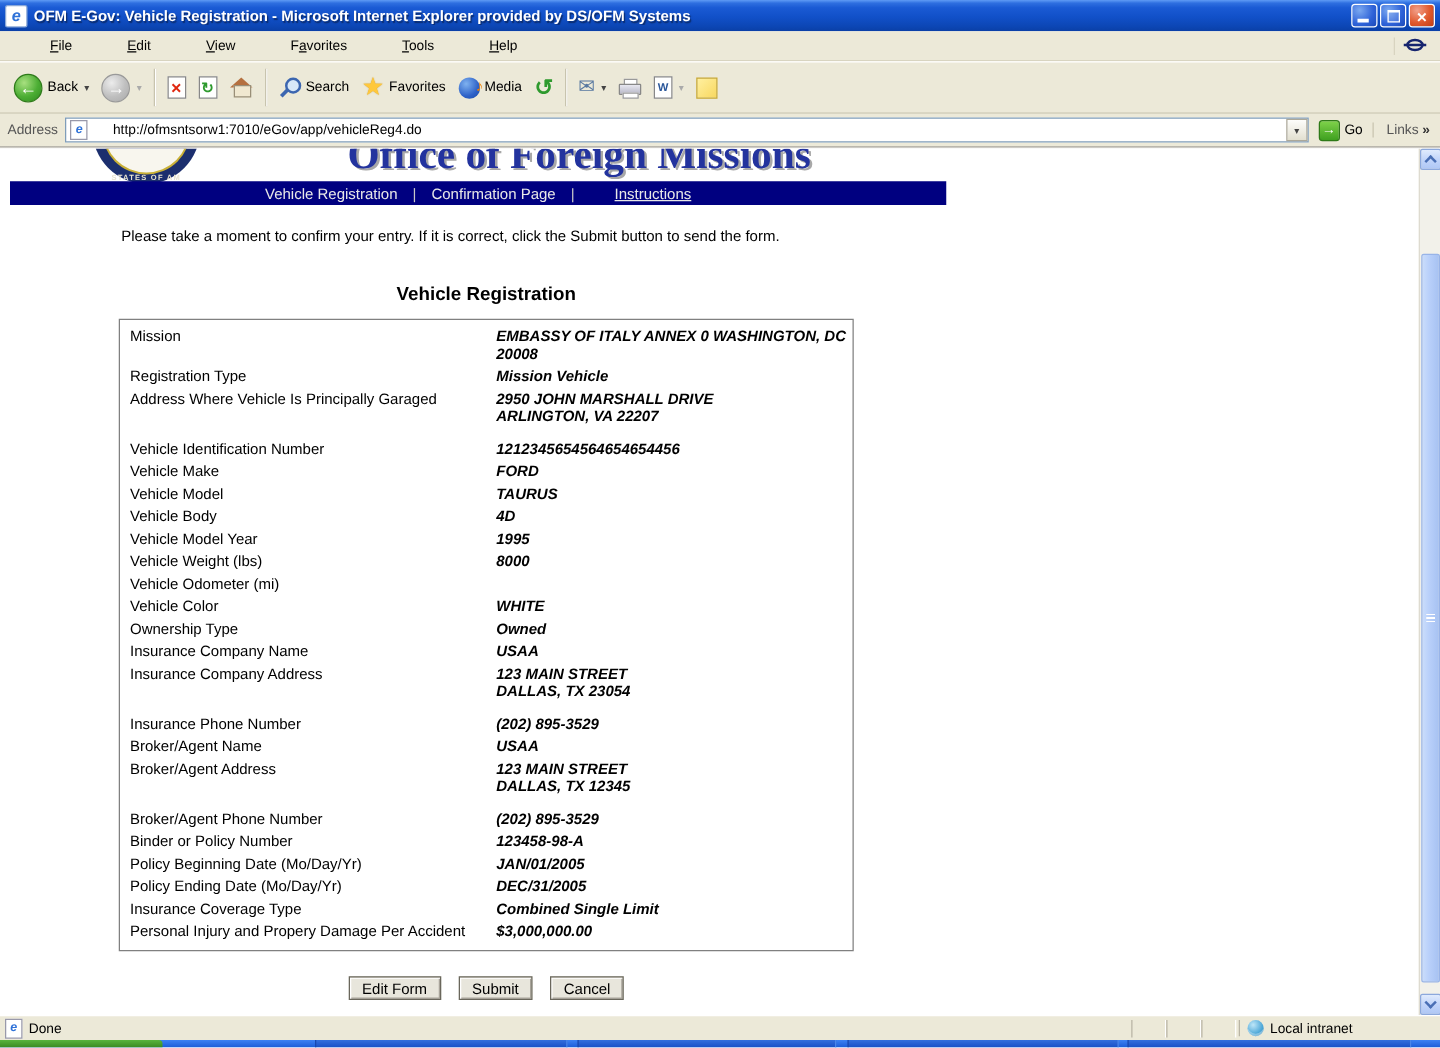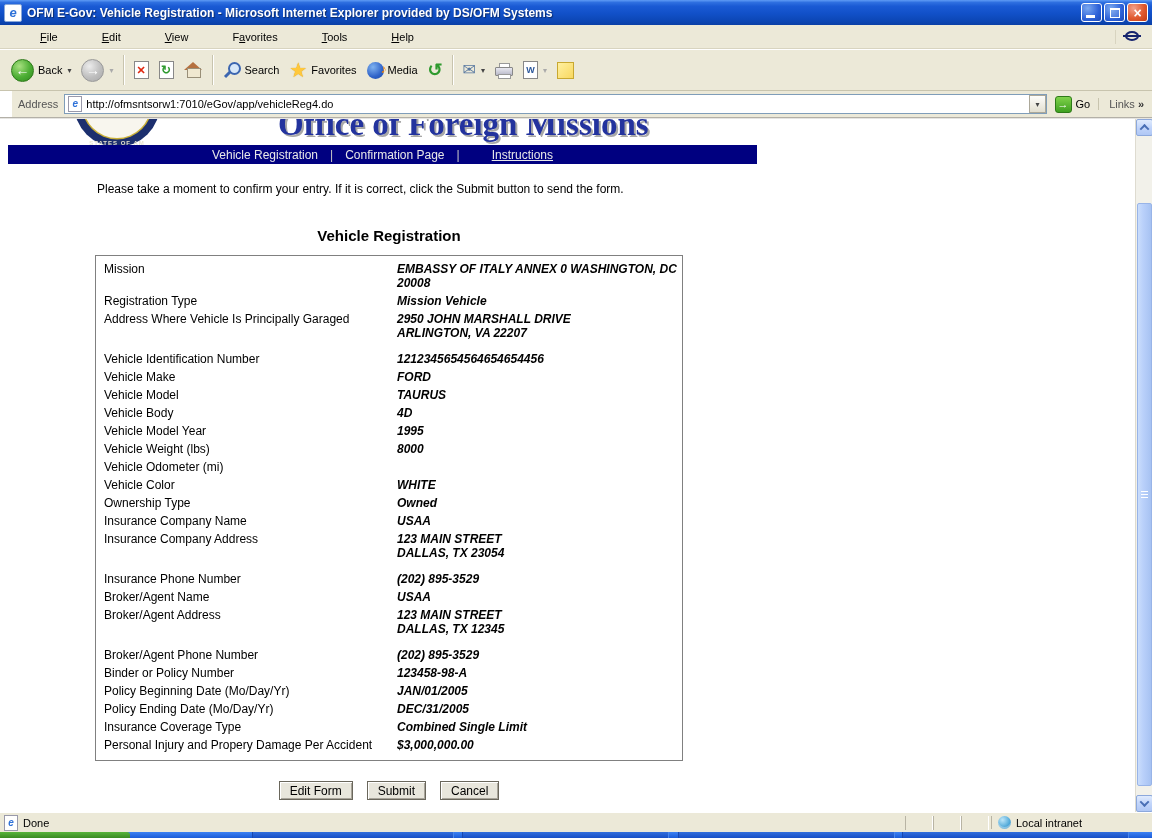--- a/index.html
+++ b/index.html
@@ -61,28 +61,28 @@
   .icon-media .note { position:absolute; right:-3px; top:0; color:#f08000; font-weight:bold; font-size:12px; }
   .icon-history { color:#2e9a2e; font-size:18px; font-weight:bold; line-height:16px; }
   .icon-mail { color:#5878a0; font-size:16px; line-height:16px; }
   .icon-print { width:18px; height:15px; position:relative; }
   .pr-paper { position:absolute; top:0; left:4px; width:9px; height:4px; background:#fff; border:1px solid #999; }
   .pr-body { position:absolute; top:4px; left:0; width:16px; height:7px; background:linear-gradient(#e8e8f0,#b8b8c8); border:1px solid #888; border-radius:1px; }
   .pr-out { position:absolute; top:11px; left:3px; width:11px; height:3px; background:#fff; border:1px solid #999; }
   .icon-word { width:13px; height:16px; background:#fff; border:1px solid #888; display:flex; align-items:center; justify-content:center; font-size:9px; font-weight:bold; color:#2b579a; }
   .icon-note { width:15px; height:15px; background:linear-gradient(135deg,#fff0a0,#f8d860); border:1px solid #c8a830; }
   
-  .addressbar { position:absolute; top:91px; left:12px; right:0; height:26px; background:#ece9d8;
+  .addressbar { position:absolute; top:91px; left:0; right:0; height:26px; background:#ece9d8;
     display:flex; align-items:center; padding:0 6px; box-sizing:border-box; font-size:11px; }
   .addr-label { color:#555; margin-right:6px; }
   .addr-input { flex:1; height:20px; background:#fff; border:1px solid #7f9db9; display:flex; align-items:center;
     padding-left:3px; box-sizing:border-box; position:relative; }
   .ie-page-icon { width:12px; height:14px; background:#fff; border:1px solid #99a; display:flex; align-items:center;
     justify-content:center; font-style:italic; font-weight:bold; color:#2f72d8; font-size:10px; line-height:10px; flex:none; }
-  .addr-url { margin-left:4px; color:#000; white-space:nowrap; overflow:hidden; flex:1; }
+  .addr-url { margin-left:20px; color:#000; white-space:nowrap; overflow:hidden; flex:1; }
   .addr-drop { width:17px; height:18px; background:linear-gradient(#fdfdfb,#e2dfd0); border:1px solid #aca899;
     display:flex; align-items:center; justify-content:center; box-sizing:border-box; }
   .go-btn { display:flex; align-items:center; gap:4px; margin:0 8px; }
   .go-icon { width:17px; height:17px; border-radius:3px; background:linear-gradient(180deg,#7fd24a,#3fa020);
     border:1px solid #2e7a18; color:#fff; font-weight:bold; font-size:11px; display:flex; align-items:center; justify-content:center; box-sizing:border-box; }
   .links-area { display:flex; align-items:center; gap:3px; color:#555; border-left:1px solid #c8c4ae; padding-left:10px; margin-right:2px; }
   .links-chev { color:#333; font-weight:bold; }
   .chrome-divider { position:absolute; top:117px; left:0; right:0; height:2px; background:linear-gradient(#9a968a,#fff); }
   
   .content { position:absolute; top:119px; left:0; width:1094px; height:693px; background:#fff; overflow:hidden; }

